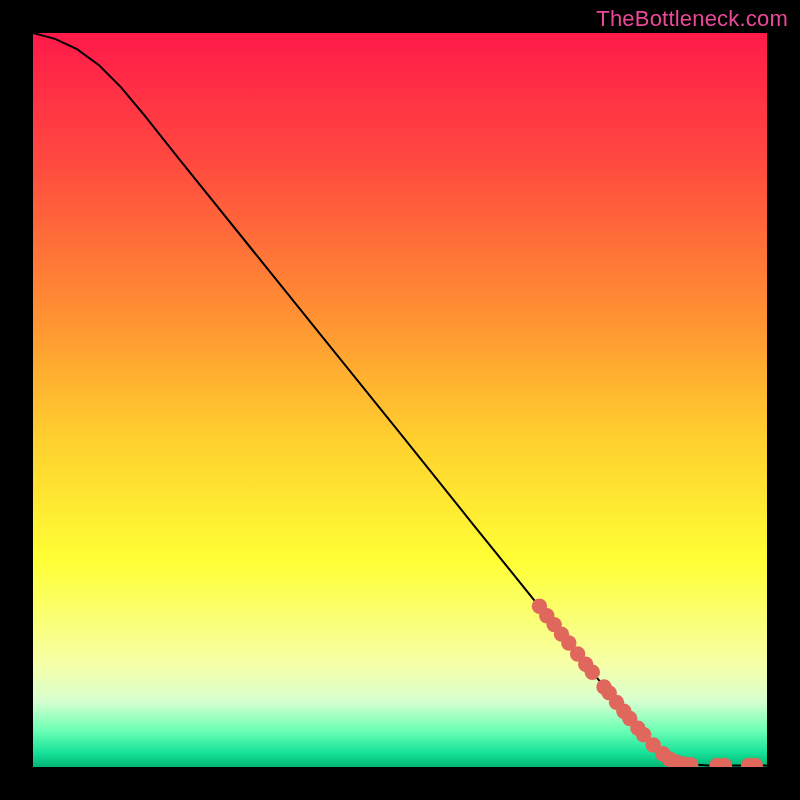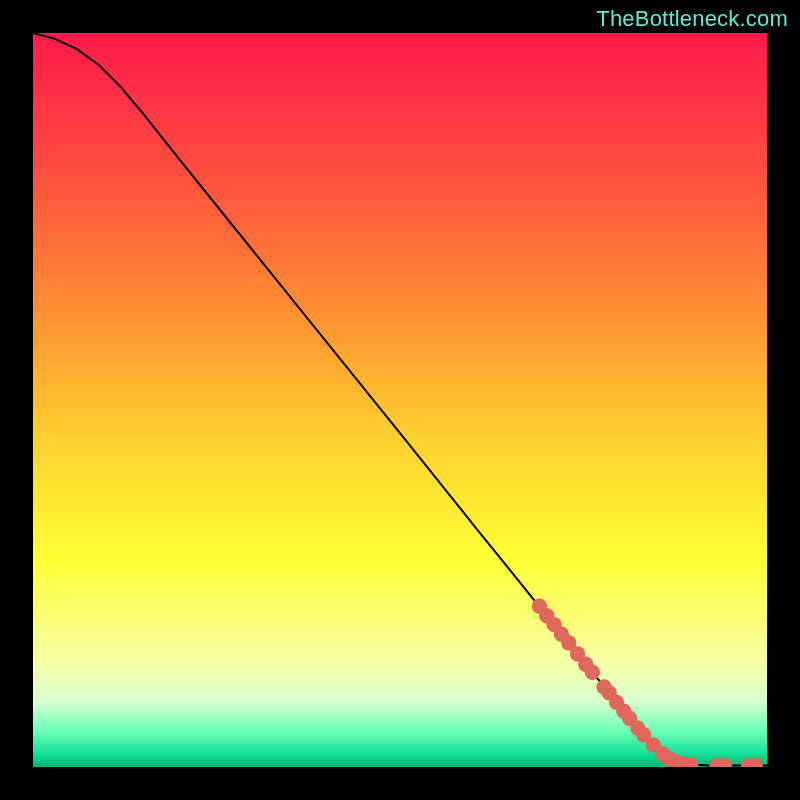--- a/index.html
+++ b/index.html
@@ -23,21 +23,21 @@
     position: absolute;
     left: 33px;
     top: 33px;
     width: 734px;
     height: 734px;
   }
   .attribution {
     position: absolute;
     top: 6px;
     right: 12px;
-    color: #5eead4;
+    color: #ec4899;
     font-size: 22px;
     font-weight: 500;
     letter-spacing: 0.2px;
   }
   svg {
     display: block;
   }
 </style>
 </head>
 <body>

